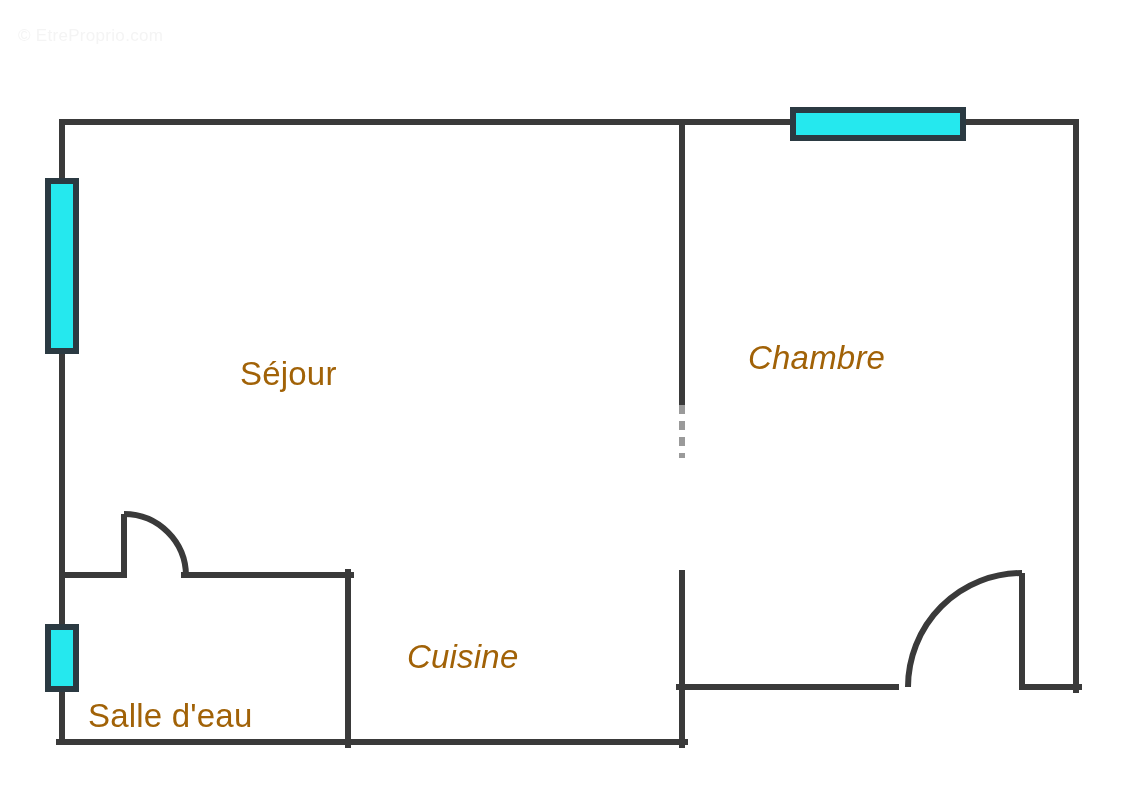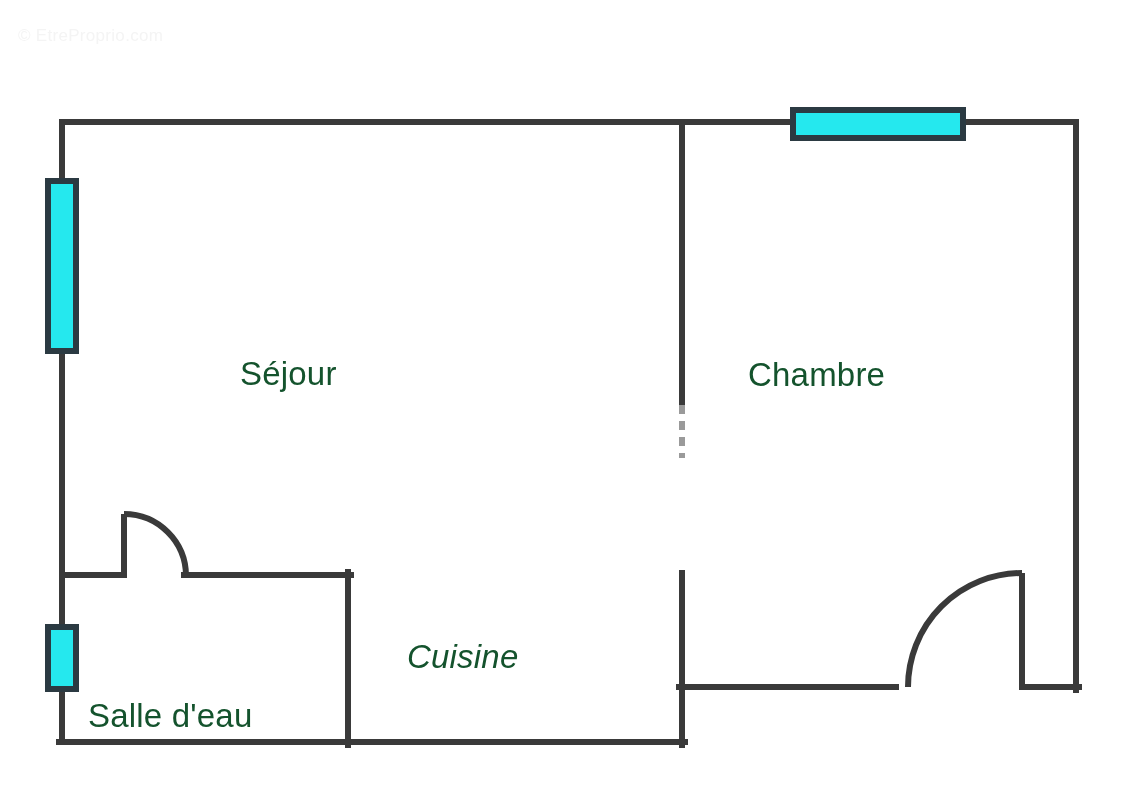--- a/index.html
+++ b/index.html
@@ -24,30 +24,30 @@
   #floorplan-svg {
     position: absolute;
     top: 0;
     left: 0;
     width: 1136px;
     height: 800px;
     display: block;
   }
   .room-label {
     position: absolute;
-    color: #14532d;
+    color: #a16207;
     font-family: "Liberation Sans", sans-serif;
     font-size: 33px;
     line-height: 41px;
     letter-spacing: 0.2px;
     white-space: pre;
     user-select: none;
   }
   #label-sejour  { left: 240px; top: 353px; }
-  #label-chambre { left: 748px; top: 354px; }
+  #label-chambre { left: 748px; top: 337px; font-style: italic; }
   #label-cuisine { left: 407px; top: 636px; font-style: italic; }
   #label-salledeau {
     left: 88px;
     top: 606px;
     line-height: 44px;
   }
   #watermark {
     position: absolute;
     left: 18px;
     top: 26px;

